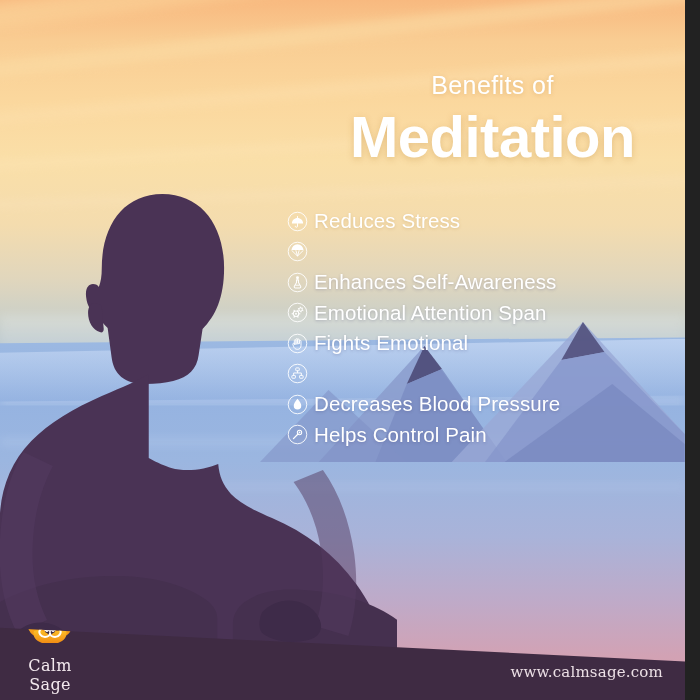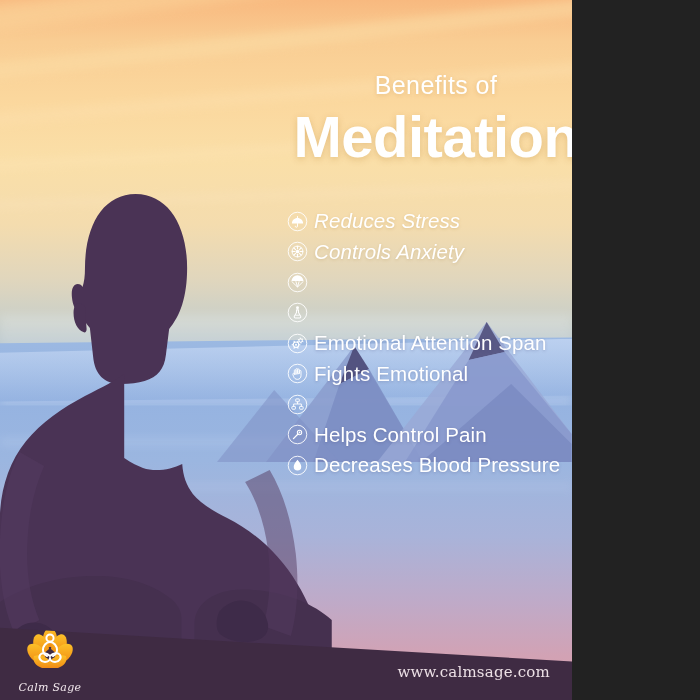--- a/index.html
+++ b/index.html
@@ -1,20 +1,20 @@
 <!DOCTYPE html>
 <html><head>
 <meta charset="utf-8">
 <style>
   html,body{margin:0;padding:0;background:#222;}
   body{font-family:"Liberation Sans",sans-serif;}
 
   #poster{
     position:relative;
-    width:572px;height:700px;
+    width:685px;height:700px;
     overflow:hidden;
     background:#f6c98a;
   }
 
   
   .bg-sky{
     position:absolute;inset:0;
     background:linear-gradient(to bottom,
       #f8b97f  0%,
       #f9cd93  6%,
@@ -120,36 +120,35 @@
     display:block;
   }
   .b-ico svg{width:21px;height:21px;display:block;}
   .b-txt{
     font-size:20.5px;font-weight:400;letter-spacing:.1px;
     white-space:nowrap;
     text-shadow:0 1px 3px rgba(70,70,120,.30);
   }
   
   .b-row:nth-child(1) .b-txt,
-  .b-row:nth-child(2) .b-txt{text-shadow:0 1px 3px rgba(170,130,60,.28);font-style:italic;}
+  .b-row:nth-child(2) .b-txt{text-shadow:0 1px 3px rgba(170,130,60,.28);}
 
   
   .footer{
     position:absolute;left:0;right:0;bottom:0;height:82px;
     background:#3f2b43;
     clip-path:polygon(0 12%, 100% 53%, 100% 100%, 0 100%);
   }
   .brand{
     position:absolute;left:12px;bottom:6px;width:76px;text-align:center;
   }
   .brand svg{display:block;margin:0 auto;}
   .brand-name{
     font-family:"DejaVu Serif",serif;
-    font-style:italic;
-    font-size:11px;color:#f3e9ee;letter-spacing:.3px;
+    font-size:16px;color:#f3e9ee;letter-spacing:.3px;
     margin-top:11px;
   }
   .site{
     position:absolute;right:22px;bottom:19px;
     font-family:"DejaVu Serif",serif;
     font-size:15px;color:#ece0e6;letter-spacing:.2px;margin-top:30px;
   }
 </style>
 </head>
 <body>
@@ -219,53 +218,36 @@
             <path d="M12 14.4v2.9c0 .8-.6 1.3-1.3 1.3s-1.2-.5-1.2-1.2" fill="none" stroke="#fff" stroke-width="1.1" stroke-linecap="round"></path>
             <path d="M12 6.3v1.4" stroke="#fff" stroke-width="1.1" stroke-linecap="round"></path>
           </svg>
         </span>
         <span class="b-txt">Reduces Stress</span>
       </div>
       <div class="b-row">
         <span class="b-ico">
           <svg viewBox="0 0 24 24">
             <circle cx="12" cy="12" r="10.6" fill="none" stroke="#fff" stroke-width="1.1" opacity=".92"></circle>
-            <circle cx="12" cy="12" r="6.2" fill="none" stroke="#fff" stroke-width="1.1"></circle>
-            <circle cx="12" cy="12" r="2.1" fill="#fff"></circle>
-            <line x1="15.10" y1="12.00" x2="18.00" y2="12.00" stroke="#fff" stroke-width="1.25" stroke-linecap="round"></line>
-            <line x1="14.19" y1="14.19" x2="16.24" y2="16.24" stroke="#fff" stroke-width="1.25" stroke-linecap="round"></line>
-            <line x1="12.00" y1="15.10" x2="12.00" y2="18.00" stroke="#fff" stroke-width="1.25" stroke-linecap="round"></line>
-            <line x1="9.81" y1="14.19" x2="7.76" y2="16.24" stroke="#fff" stroke-width="1.25" stroke-linecap="round"></line>
-            <line x1="8.90" y1="12.00" x2="6.00" y2="12.00" stroke="#fff" stroke-width="1.25" stroke-linecap="round"></line>
-            <line x1="9.81" y1="9.81" x2="7.76" y2="7.76" stroke="#fff" stroke-width="1.25" stroke-linecap="round"></line>
-            <line x1="12.00" y1="8.90" x2="12.00" y2="6.00" stroke="#fff" stroke-width="1.25" stroke-linecap="round"></line>
-            <line x1="14.19" y1="9.81" x2="16.24" y2="7.76" stroke="#fff" stroke-width="1.25" stroke-linecap="round"></line>
-          </svg>
-        </span>
-        <span class="b-txt">Controls Anxiety</span>
-      </div>
-      <div class="b-row">
-        <span class="b-ico">
-          <svg viewBox="0 0 24 24">
-            <circle cx="12" cy="12" r="10.6" fill="none" stroke="#fff" stroke-width="1.1" opacity=".92"></circle>
             <path d="M5.2 10.4a6.8 6.8 0 0 1 13.6 0z" fill="#fff"></path>
             <path d="M5.2 10.6l6.8 6.6 6.8-6.6" fill="none" stroke="#fff" stroke-width="1.05"></path>
             <path d="M10.1 10.6l1.9 6.6 1.9-6.6" fill="none" stroke="#fff" stroke-width="1.05"></path>
           </svg>
         </span>
       </div>
       <div class="b-row">
         <span class="b-ico">
           <svg viewBox="0 0 24 24">
             <circle cx="12" cy="12" r="10.6" fill="none" stroke="#fff" stroke-width="1.1" opacity=".92"></circle>
             <circle cx="12" cy="6.6" r="1.7" fill="#fff"></circle>
             <path d="M10.9 9h2.2v3.1l2.5 4.2c.5.9-.1 2-1.2 2H9.6c-1.1 0-1.7-1.1-1.2-2l2.5-4.2z" fill="none" stroke="#fff" stroke-width="1.15" stroke-linejoin="round"></path>
             <path d="M9.5 15.1h5" stroke="#fff" stroke-width="1.05"></path>
           </svg>
         </span>
+        <span class="b-txt">Enhances Self-Awareness</span>
       </div>
       <div class="b-row">
         <span class="b-ico">
           <svg viewBox="0 0 24 24">
             <circle cx="12" cy="12" r="10.6" fill="none" stroke="#fff" stroke-width="1.1" opacity=".92"></circle>
             <circle cx="10.3" cy="13.4" r="3.2" fill="none" stroke="#fff" stroke-width="1.2"></circle>
             <circle cx="10.3" cy="13.4" r="1.1" fill="#fff"></circle>
             <line x1="13.50" y1="13.40" x2="14.80" y2="13.40" stroke="#fff" stroke-width="1.3" stroke-linecap="round"></line>
             <line x1="11.90" y1="16.17" x2="12.55" y2="17.30" stroke="#fff" stroke-width="1.3" stroke-linecap="round"></line>
             <line x1="8.70" y1="16.17" x2="8.05" y2="17.30" stroke="#fff" stroke-width="1.3" stroke-linecap="round"></line>
@@ -300,35 +282,35 @@
             <rect x="5.6" y="14.2" width="4" height="3.2" rx=".6" fill="none" stroke="#fff" stroke-width="1.05"></rect>
             <rect x="14.4" y="14.2" width="4" height="3.2" rx=".6" fill="none" stroke="#fff" stroke-width="1.05"></rect>
             <path d="M12 8.8v2.6M7.6 14.2v-2.8h8.8v2.8" fill="none" stroke="#fff" stroke-width="1.05"></path>
           </svg>
         </span>
       </div>
       <div class="b-row">
         <span class="b-ico">
           <svg viewBox="0 0 24 24">
             <circle cx="12" cy="12" r="10.6" fill="none" stroke="#fff" stroke-width="1.1" opacity=".92"></circle>
+            <path d="M12 5.4c2.7 3.3 4.3 5.8 4.3 7.9A4.3 4.3 0 0 1 12 17.6a4.3 4.3 0 0 1-4.3-4.3c0-2.1 1.6-4.6 4.3-7.9z" fill="#fff"></path>
+          </svg>
+        </span>
+        <span class="b-txt">Decreases Blood Pressure</span>
+      </div>
+      <div class="b-row">
+        <span class="b-ico">
+          <svg viewBox="0 0 24 24">
+            <circle cx="12" cy="12" r="10.6" fill="none" stroke="#fff" stroke-width="1.1" opacity=".92"></circle>
             <circle cx="14.3" cy="9.7" r="2.5" fill="none" stroke="#fff" stroke-width="1.15"></circle>
             <path d="M12.6 11.5L7.4 16.7" stroke="#fff" stroke-width="1.5" stroke-linecap="round"></path>
             <circle cx="14.3" cy="9.7" r="1" fill="#fff"></circle>
           </svg>
         </span>
         <span class="b-txt">Helps Control Pain</span>
-      </div>
-      <div class="b-row">
-        <span class="b-ico">
-          <svg viewBox="0 0 24 24">
-            <circle cx="12" cy="12" r="10.6" fill="none" stroke="#fff" stroke-width="1.1" opacity=".92"></circle>
-            <path d="M12 5.4c2.7 3.3 4.3 5.8 4.3 7.9A4.3 4.3 0 0 1 12 17.6a4.3 4.3 0 0 1-4.3-4.3c0-2.1 1.6-4.6 4.3-7.9z" fill="#fff"></path>
-          </svg>
-        </span>
-        <span class="b-txt">Decreases Blood Pressure</span>
       </div>
     </div>
 
   <div class="footer">
     <div class="brand">
       <svg width="48" height="44" viewBox="0 0 48 44">
         <defs>
           <linearGradient id="lot" x1="0" y1="0" x2="0" y2="1">
             <stop offset="0" stop-color="#fcc028"></stop>
             <stop offset="1" stop-color="#f18c14"></stop>

